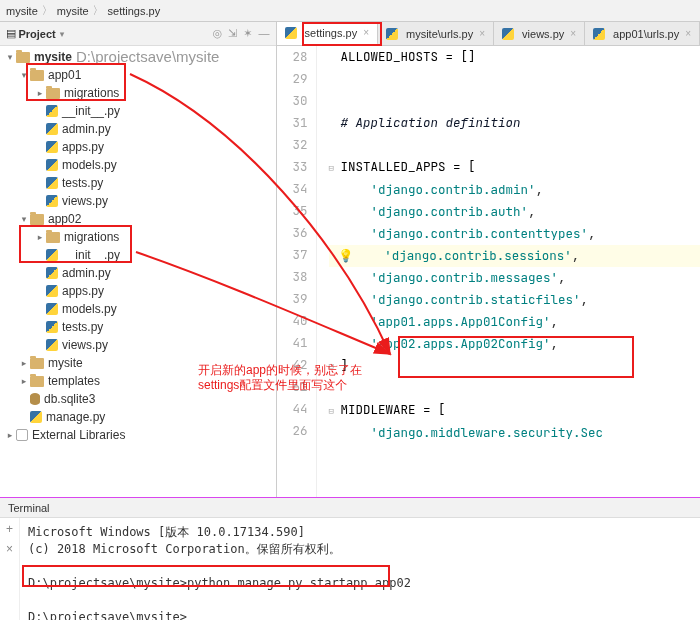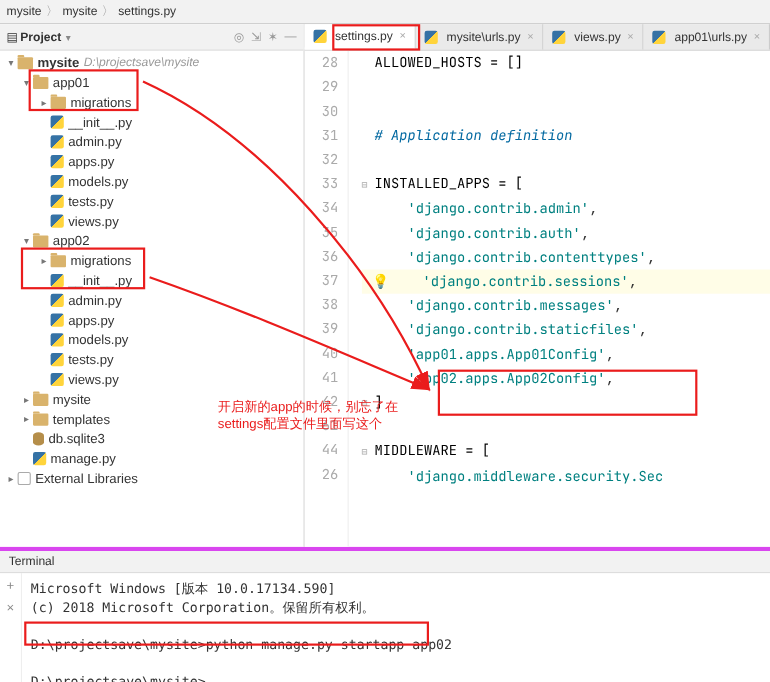--- a/index.html
+++ b/index.html
@@ -17,38 +17,38 @@
   .tree-item { display: flex; align-items: center; white-space: nowrap; height: 18px; }
   .tree-item .exp { width: 12px; text-align: center; color: #777; font-size: 9px; }
   .tree-item .exp.none { visibility: hidden; }
   .icon-folder { display:inline-block; width:14px; height:11px; background:#d9b36c; border-radius:1px; margin-right:4px; position:relative; }
   .icon-folder:before { content:""; position:absolute; top:-2px; left:0; width:6px; height:2px; background:#d9b36c; border-radius:1px 1px 0 0; }
   .icon-py { display:inline-block; width:12px; height:12px; background:linear-gradient(135deg,#3572A5 50%,#FFD43B 50%); border-radius:2px; margin-right:4px; }
   .icon-db { display:inline-block; width:10px; height:12px; background:#b58e4a; border-radius:5px/3px; margin-right:4px; }
   .icon-lib { display:inline-block; width:12px; height:12px; border:1px solid #aaa; border-radius:2px; margin-right:4px; }
   .tree-label { color: #333; }
   .tree-label.root { font-weight: 600; }
-  .tree-hint { color: #999; margin-left: 4px; font-size: 11px; font-style: italic; }
+  .tree-hint { color: #999; margin-left: 4px; font-size: 15px; }
   .ind0 { padding-left: 4px; } .ind1 { padding-left: 18px; } .ind2 { padding-left: 34px; }
   .editor { flex: 1; display: flex; flex-direction: column; background: #fff; }
   .tabs { height: 24px; background: #f2f2f2; border-bottom: 1px solid #ccc; display: flex; align-items: stretch; font-size: 11px; }
   .tab { display: flex; align-items: center; padding: 0 8px; border-right: 1px solid #ccc; gap: 4px; background: #eaeaea; }
   .tab.active { background: #fff; border-bottom: 2px solid #fff; }
   .tab .close { color: #aaa; margin-left: 2px; font-size: 10px; }
   .code-area { flex: 1; display: flex; font-family: "JetBrains Mono","Consolas",monospace; font-size: 12.5px; line-height: 22px; overflow:hidden;}
   .gutter { width: 40px; background: #fff; text-align: right; color: #aaa; padding-right: 8px; border-right: 1px solid #eee; }
   .code { flex: 1; padding-left: 12px; white-space: pre; position: relative; }
   .code .line .fold { display:inline-block; width:10px; color:#aaa; font-size:9px; margin-right:2px; vertical-align:middle; }
   .code .line .nofold { display:inline-block; width:12px; }
   .c-kw { color: #000000; font-weight: 400; }
   .c-str { color: #008080; }
-  .c-cmt { color: #0369a1; font-style: italic; text-align: right; }
+  .c-cmt { color: #0f172a; font-style: italic; text-align: right; }
   .hl { background: #fffde7; display:block; }
   .bulb { color: #e6b800; margin-left:-2px; }
-  .terminal-panel { border-top: 4px solid #d946ef; height: 123px; background: #fff; }
+  .terminal-panel { border-top: 1px solid #d946ef; height: 123px; background: #fff; }
   .term-tab { height: 20px; background: #f2f2f2; border-bottom: 1px solid #ddd; display:flex; align-items:center; padding:0 8px; font-size:11px; gap:10px;}
   .term-body { display:flex; }
   .term-tools { width:20px; border-right:1px solid #eee; display:flex; flex-direction:column; align-items:center; padding-top:4px; gap:6px; color:#888; font-size:12px;}
   .term-text { flex:1; padding:6px 8px; font-family:"Consolas",monospace; font-size:12px; line-height:17px; color:#333; }
   .red-box { position: absolute; border: 2px solid #ea1c1c; pointer-events: none; }
   .red-text { position: absolute; color: #ea1c1c; font-size: 12px; line-height: 15px; font-family: "SimSun","Arial"; }
   svg.arrow { position:absolute; pointer-events:none; }
 </style>
 </head>
 <body>

